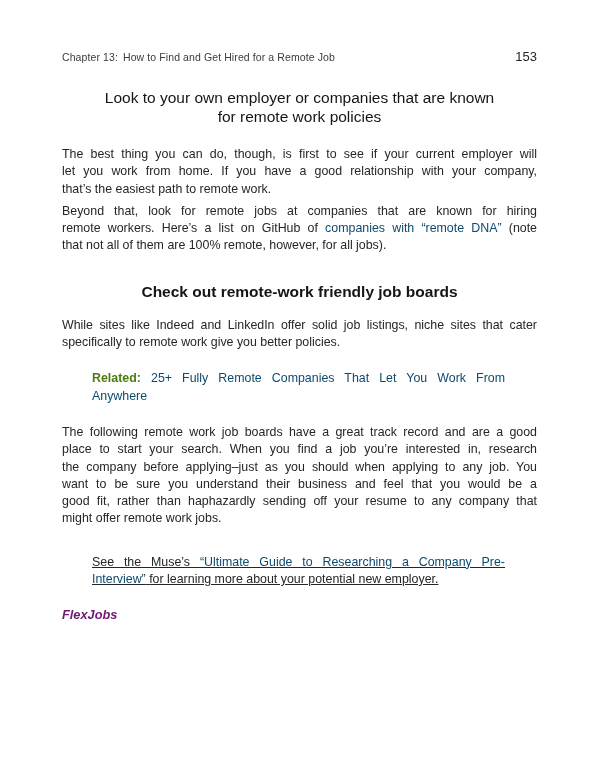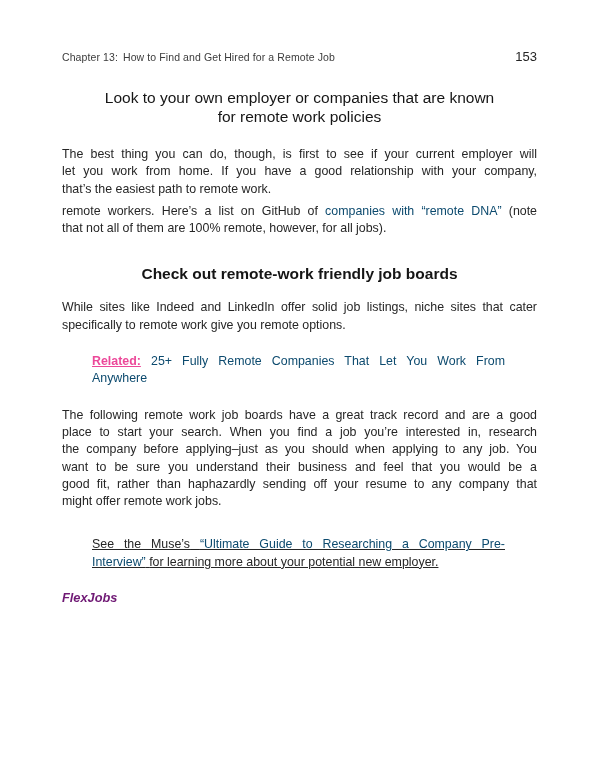--- a/index.html
+++ b/index.html
@@ -51,21 +51,21 @@
   .l { text-align: left; }
 
   .p1 { margin-top: 20px; }
   .p2 { margin-top: 5px; }
   .p3 { margin-top: 16px; }
   .p4 { margin-top: 19px; }
 
   
   .callout { margin: 19px 32px 0 30px; }
   .callout2 { margin: 26px 32px 0 30px; text-decoration: underline; }
-  .b { font-weight: 700; color: #ec4899; text-decoration: underline; }
+  .b { font-weight: 700; color: #4d7c0f; }
 
   .lnk { color: #0c4a6e; text-decoration: none; cursor: pointer; }
 
   .flexjobs {
     margin-top: 19px;
     font-size: 12.8px;
     font-weight: 700;
     color: #701a75;
     font-style: italic;
   }
@@ -88,33 +88,34 @@
       <span>for remote work policies</span>
     </div>
 
     <div class="para p1">
       <div class="j">The best thing you can do, though, is first to see if your current employer will</div>
       <div class="j">let you work from home. If you have a good relationship with your company,</div>
       <div class="l">that’s the easiest path to remote work.</div>
     </div>
 
     <div class="para p2">
+      <div class="j">Beyond that, look for remote jobs at companies that are known for hiring</div>
       <div class="j">
         <span>remote workers. Here’s a list on GitHub of</span>
         <a class="lnk">companies with “remote DNA”</a>
         <span>(note</span>
       </div>
       <div class="l">that not all of them are 100% remote, however, for all jobs).</div>
     </div>
 
     <div class="h2">Check out remote-work friendly job boards</div>
 
     <div class="para p3">
       <div class="j">While sites like Indeed and LinkedIn offer solid job listings, niche sites that cater</div>
-      <div class="l">specifically to remote work give you remote options.</div>
+      <div class="l">specifically to remote work give you better policies.</div>
     </div>
 
     <div class="para callout">
       <div class="j">
         <span class="b">Related:</span>
         <a class="lnk">25+ Fully Remote Companies That Let You Work From</a>
       </div>
       <div class="l">
         <a class="lnk">Anywhere</a>
       </div>

